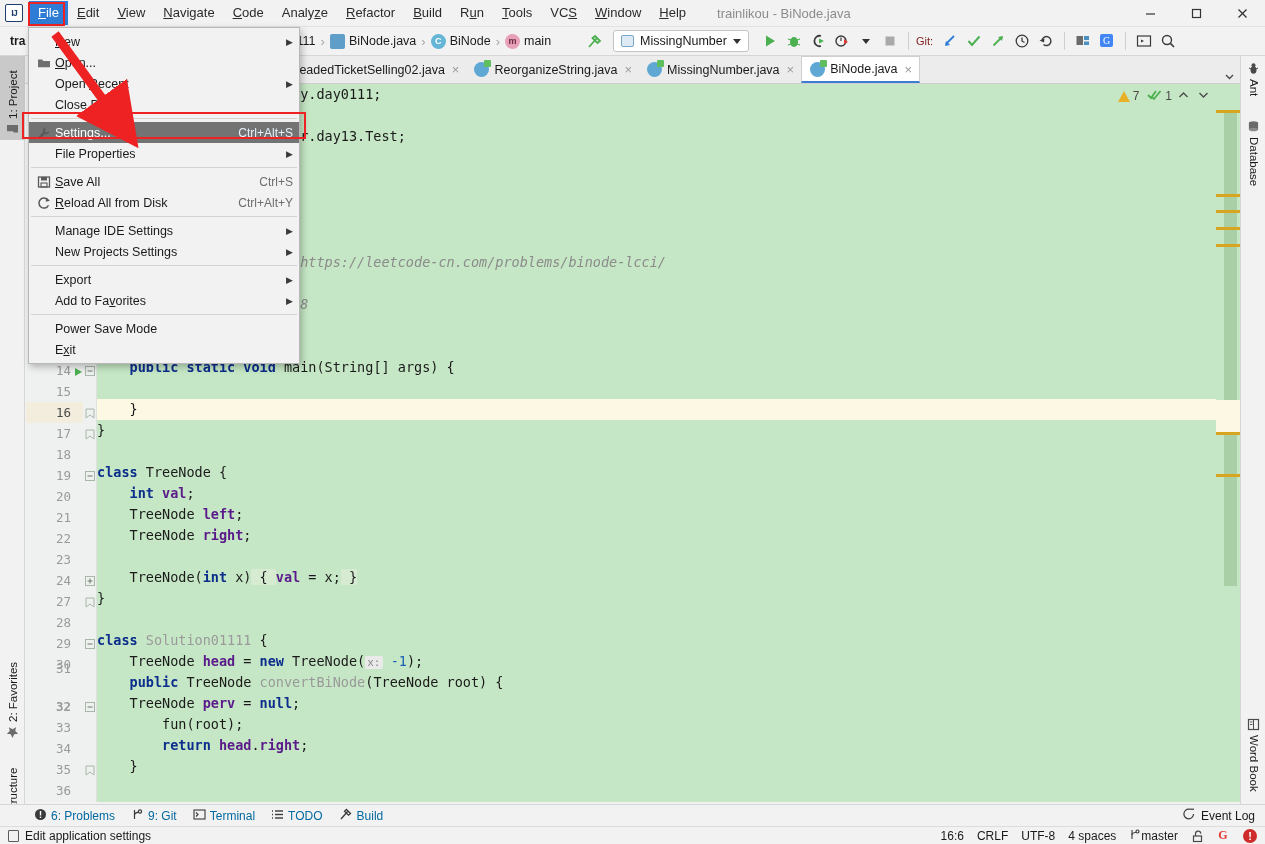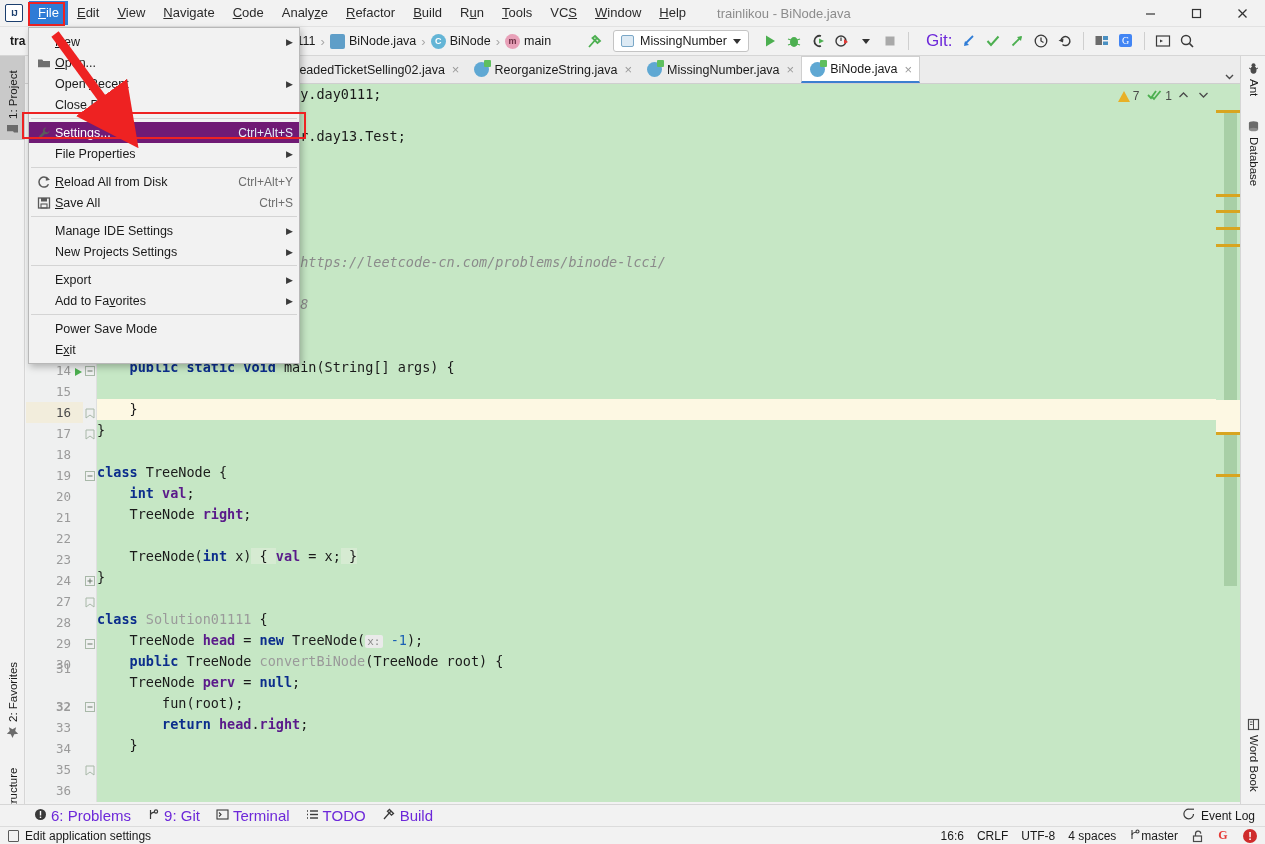--- a/index.html
+++ b/index.html
@@ -83,21 +83,21 @@
     border: 1px solid #c4c4c4; border-radius: 3px; background: #fff;
     padding: 0 7px; margin-left: 6px; margin-right: 8px;
     font-size: 12.5px; color: #1a1a1a; white-space: nowrap;
   }
   .runcfg .sq {
     width: 13px; height: 12px; border: 1.6px solid #7aa7c7; border-radius: 2px;
     background: #ddeaf4;
   }
   .caret-dn { width: 0; height: 0; border-left: 4px solid transparent;
               border-right: 4px solid transparent; border-top: 5px solid #333; }
-  .git-label { font-size: 17px; color: #6d28d9; margin-left: 10px; margin-right: 4px; }
+  .git-label { font-size: 11px; color: #7f1d1d; margin-right: 4px; }
   .tb-sep { width: 1px; height: 18px; background: #cfcfcf; margin: 0 5px; }
 
   
   .tabstrip {
     position: absolute; left: 25px; top: 56px; width: 1215px; height: 28px;
     background: #ececec; display: flex; align-items: flex-end;
     border-bottom: 1px solid #cfcfcf; overflow: hidden;
   }
   .hide-btn {
     width: 22px; height: 27px; display: flex; align-items: center;
@@ -220,42 +220,42 @@
   
   .menu-popup {
     position: absolute; left: 28px; top: 27px; width: 272px;
     background: #f2f2f2; border: 1px solid #b8b8b8;
     box-shadow: 2px 3px 7px rgba(0,0,0,.26); z-index: 40; padding: 3px 0;
   }
   .mrow {
     display: flex; align-items: center; height: 21px; padding: 0 6px 0 4px;
     font-size: 12.5px; color: #1a1a1a; white-space: nowrap;
   }
-  .mrow.sel { background: #701a75; color: #fff; }
+  .mrow.sel { background: #737373; color: #fff; }
   .mrow .mi { width: 22px; display: flex; align-items: center; justify-content: center; flex: none; }
   .mrow .mlabel { flex: 1; }
   .mrow .mkey { color: #6d6d6d; font-size: 12px; margin-left: 12px; }
   .mrow.sel .mkey { color: #e6f0fa; }
   .mrow .marrow { color: #3a3a3a; font-size: 9px; margin-left: 10px; }
   .msep { height: 1px; background: #d4d4d4; margin: 3px 2px; }
   .menu-hl {
     position: absolute; left: 22px; top: 112px; width: 284px; height: 27px;
     border: 2px solid #ee2222; z-index: 45; pointer-events: none;
   }
 
   
   .red-arrow { position: absolute; left: 0; top: 0; z-index: 44; pointer-events: none; }
 
   
   .bottombar {
     position: absolute; left: 0; top: 804px; width: 1265px; height: 22px;
     background: #f2f2f2; border-top: 1px solid #d6d6d6;
     display: flex; align-items: center; padding-left: 34px; gap: 16px;
   }
-  .btab { display: flex; align-items: center; gap: 4px; font-size: 15px; color: #6d28d9; }
+  .btab { display: flex; align-items: center; gap: 4px; font-size: 12px; color: #0369a1; }
   .evtlog {
     position: absolute; right: 10px; display: flex; align-items: center;
     gap: 5px; font-size: 12px; color: #1a1a1a;
   }
 
   
   .statusbar {
     position: absolute; left: 0; top: 826px; width: 1265px; height: 18px;
     background: #f2f2f2; border-top: 1px solid #dcdcdc;
     display: flex; align-items: center; font-size: 12px; color: #1a1a1a;
@@ -650,20 +650,21 @@
         <div class="row"><span class="cmt"> * </span><span class="tag">@date:</span><span class="cmt"> 2021-01-11 21:18</span></div>
         <div class="row"><span class="cmt"> */</span></div>
         <div class="row"><span class="kw">public class</span> <span class="pl">BiNode {</span></div>
         <div class="row">    <span class="kw">public static void</span> <span class="pl">main(</span><span class="pl">String[] args) {</span></div>
         <div class="row">&nbsp;</div>
         <div class="row cur">    <span class="pl">}</span></div>
         <div class="row"><span class="pl">}</span></div>
         <div class="row">&nbsp;</div>
         <div class="row"><span class="kw">class</span> <span class="pl">TreeNode {</span></div>
         <div class="row">    <span class="kw">int</span> <span class="fld">val</span><span class="pl">;</span></div>
+        <div class="row">    <span class="pl">TreeNode </span><span class="fld">left</span><span class="pl">;</span></div>
         <div class="row">    <span class="pl">TreeNode </span><span class="fld">right</span><span class="pl">;</span></div>
         <div class="row">&nbsp;</div>
         <div class="row">    <span class="pl">TreeNode(</span><span class="kw">int</span><span class="pl"> x)</span><span class="brace-hl"> { </span><span class="fld">val</span><span class="pl"> = x;</span><span class="brace-hl"> }</span></div>
         <div class="row"><span class="pl">}</span></div>
         <div class="row">&nbsp;</div>
         <div class="row"><span class="kw">class</span> <span class="gry">Solution01111</span><span class="pl"> {</span></div>
         <div class="row">    <span class="pl">TreeNode </span><span class="fld">head</span><span class="pl"> = </span><span class="kw">new</span><span class="pl"> TreeNode(</span><span class="hint">x:</span><span class="pl"> </span><span class="num">-1</span><span class="pl">);</span></div>
         <div class="row">    <span class="kw">public</span><span class="pl"> TreeNode </span><span class="gry">convertBiNode</span><span class="pl">(TreeNode root) {</span></div>
         <div class="row">    <span class="pl">TreeNode </span><span class="fld">perv</span><span class="pl"> = </span><span class="kw">null</span><span class="pl">;</span></div>
         <div class="row">        <span class="pl">fun(root);</span></div>
@@ -742,37 +743,37 @@
       </div>
       <div class="mrow">
         <span class="mi"></span>
         <span class="mlabel">File Properties</span>
         <span class="marrow">▶</span>
       </div>
       <div class="msep"></div>
       <div class="mrow">
         <span class="mi">
           <svg width="14" height="14" viewBox="0 0 14 14">
+            <rect x="1.5" y="2" width="11" height="10" fill="none" stroke="#5a5a5a" stroke-width="1.3"></rect>
+            <rect x="4" y="2" width="6" height="3.5" fill="#5a5a5a"></rect>
+            <rect x="4" y="8" width="6" height="4" fill="none" stroke="#5a5a5a" stroke-width="1.1"></rect>
+          </svg>
+        </span>
+        <span class="mlabel"><u>S</u>ave All</span>
+        <span class="mkey">Ctrl+S</span>
+      </div>
+      <div class="mrow">
+        <span class="mi">
+          <svg width="14" height="14" viewBox="0 0 14 14">
             <path d="M11.5 5 A5 5 0 1 0 11.5 9.2" stroke="#5a5a5a" stroke-width="1.5" fill="none"></path>
             <polygon points="9,1.5 13,4.8 8.8,5.8" fill="#5a5a5a"></polygon>
           </svg>
         </span>
         <span class="mlabel"><u>R</u>eload All from Disk</span>
         <span class="mkey">Ctrl+Alt+Y</span>
-      </div>
-      <div class="mrow">
-        <span class="mi">
-          <svg width="14" height="14" viewBox="0 0 14 14">
-            <rect x="1.5" y="2" width="11" height="10" fill="none" stroke="#5a5a5a" stroke-width="1.3"></rect>
-            <rect x="4" y="2" width="6" height="3.5" fill="#5a5a5a"></rect>
-            <rect x="4" y="8" width="6" height="4" fill="none" stroke="#5a5a5a" stroke-width="1.1"></rect>
-          </svg>
-        </span>
-        <span class="mlabel"><u>S</u>ave All</span>
-        <span class="mkey">Ctrl+S</span>
       </div>
       <div class="msep"></div>
       <div class="mrow">
         <span class="mi"></span>
         <span class="mlabel">Manage IDE Settings</span>
         <span class="marrow">▶</span>
       </div>
       <div class="mrow">
         <span class="mi"></span>
         <span class="mlabel">New Projects Settings</span>

